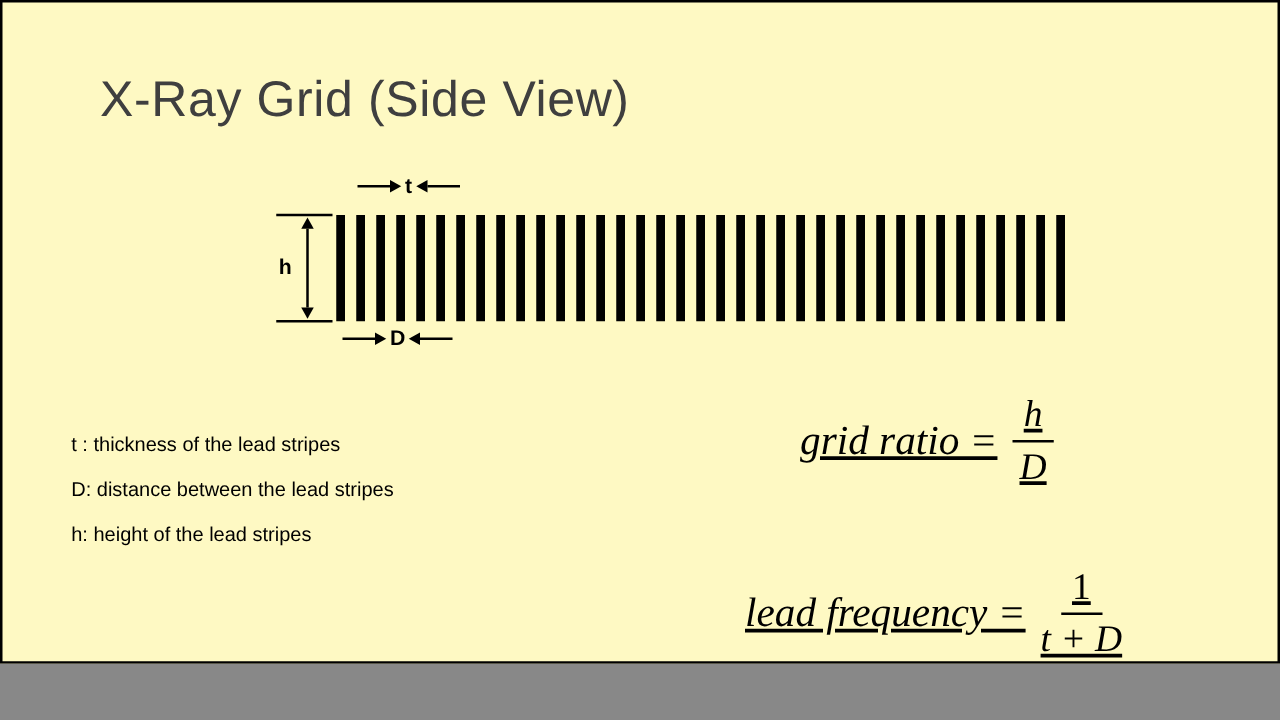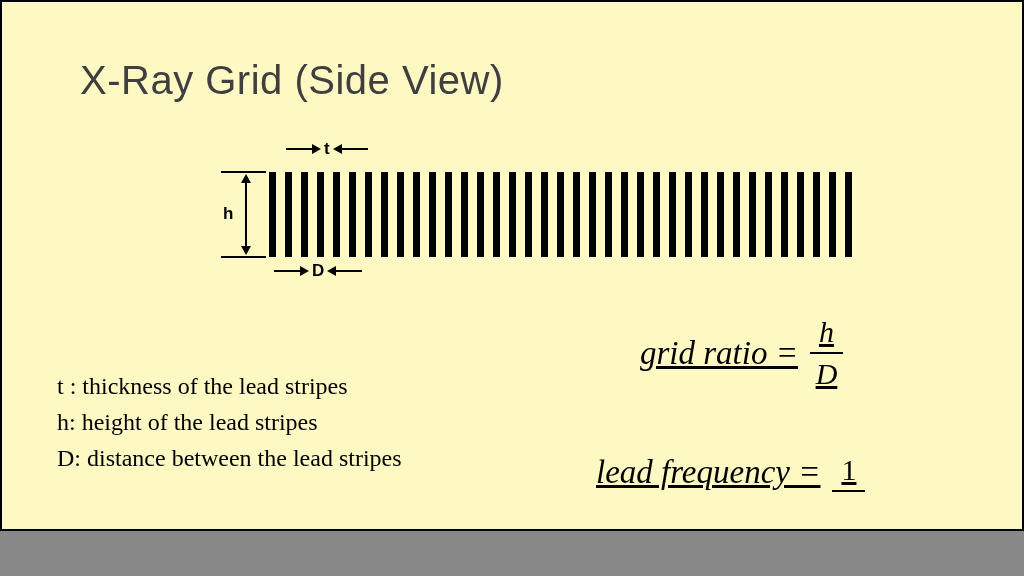--- a/index.html
+++ b/index.html
@@ -63,25 +63,24 @@
     flex-direction: column;
     align-items: center;
   }
   .vline { width: 2px; flex: 1; background: #000; }
   .h-label { position: absolute; left: 221px; top: 202px; }
 
   
   .definitions {
     position: absolute;
     left: 55px;
-    top: 366px;
-    font-size: 24px;
+    top: 337px;
+    font-size: 16px;
     line-height: 36px;
     color: #000;
-    font-family: Liberation Serif, serif;
   }
 
   
   .formula {
     position: absolute;
     display: flex;
     align-items: center;
     gap: 12px;
     font-family: "Liberation Serif", serif;
     font-style: italic;
@@ -177,32 +176,33 @@
     </div>
     <div class="dim-label">D</div>
     <div class="dim-seg">
       <div class="ah-left"></div>
       <div class="hline"></div>
     </div>
   </div>
 
   <div class="definitions">
     <div>t : thickness of the lead stripes</div>
+    <div>D: distance between the lead stripes</div>
     <div>h: height of the lead stripes</div>
-    <div>D: distance between the lead stripes</div>
   </div>
 
   <div class="formula formula-ratio">
     <span>grid ratio =</span>
     <span class="frac">
       <span class="num">h</span>
       <span class="den">D</span>
     </span>
   </div>
 
   <div class="formula formula-frequency">
     <span>lead frequency =</span>
     <span class="frac">
       <span class="num upright">1</span>
+      <span class="den">t + D</span>
     </span>
   </div>
 
 </div>
 
 </body></html>

